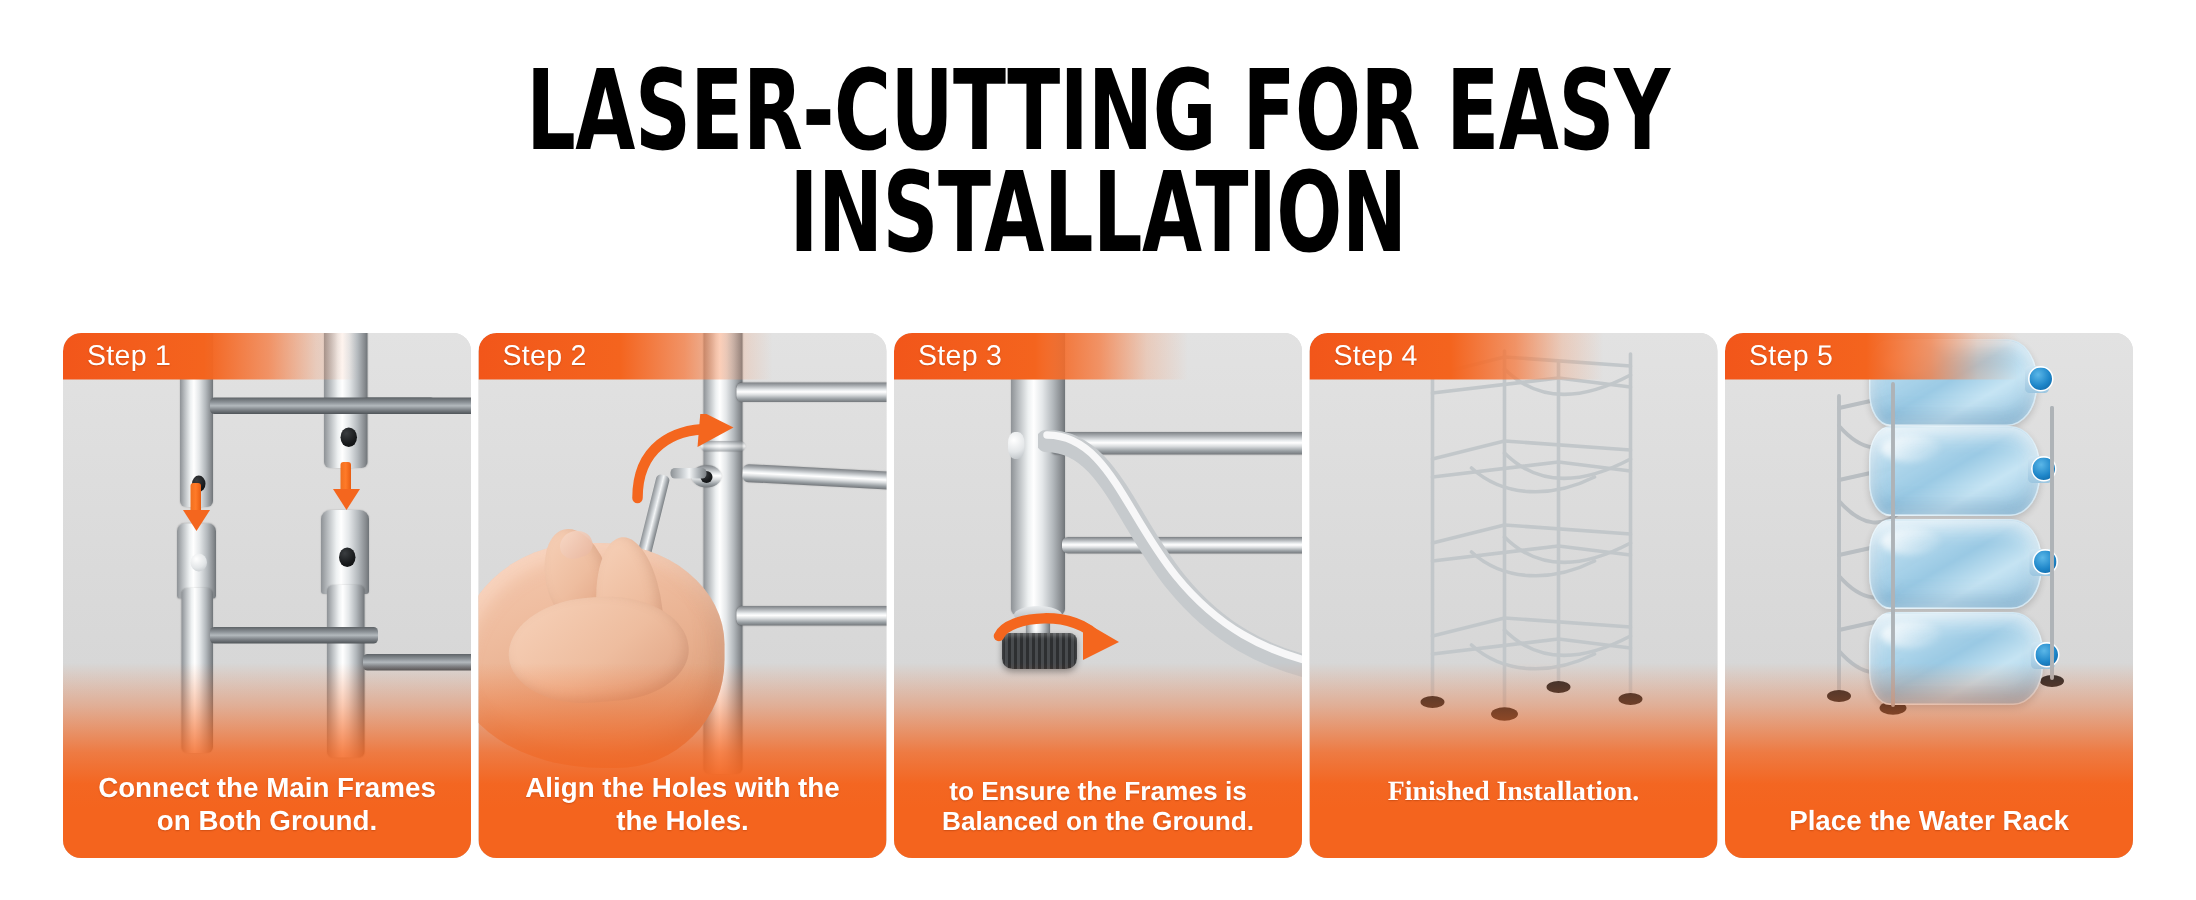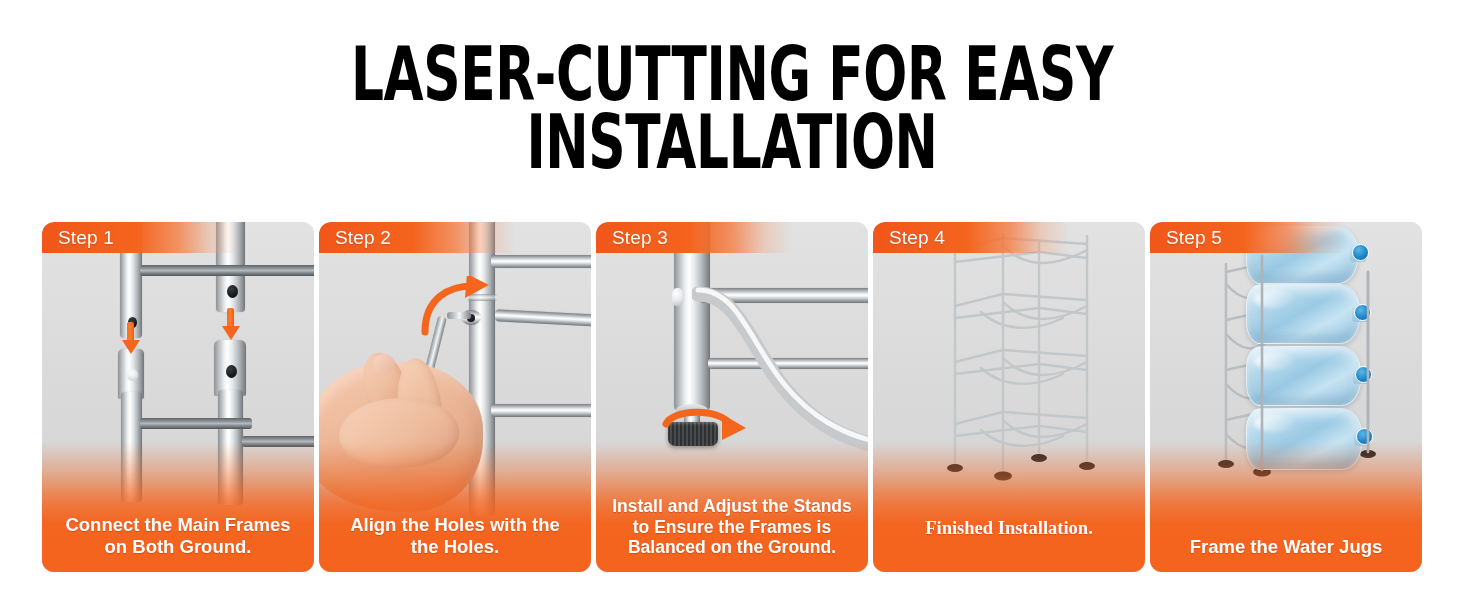--- a/index.html
+++ b/index.html
@@ -329,21 +329,20 @@
         <svg style="position:absolute; left:60px; top:182px; width:95px; height:56px;" viewBox="0 0 95 56">
           <path d="M10 20 C16 6 62 2 76 22" fill="none" stroke="#f4661e" stroke-width="7" stroke-linecap="round"></path>
           <polygon points="66,10 90,24 66,36" fill="#f4661e"></polygon>
         </svg>
       </div>
       <div class="wash"></div>
       <div class="badge">
         <span class="badge-label">Step 3</span>
       </div>
       <div class="caption" style="font-size:17.5px;">
-        <div>Install and Adjust the Stands</div>
         <div>to Ensure the Frames is</div>
         <div>Balanced on the Ground.</div>
       </div>
     </div>
 
     <div class="card">
       <div class="scene s4">
         <svg style="position:absolute; left:68px; top:6px; width:160px; height:256px;" viewBox="0 0 160 256">
           <g stroke="#c2c7ca" stroke-width="2.4" fill="none" stroke-linecap="round">
 
@@ -450,18 +449,18 @@
             <line x1="50" y1="6" x2="50" y2="220"></line>
             <line x1="156" y1="22" x2="156" y2="202"></line>
           </g>
         </svg>
       </div>
       <div class="wash"></div>
       <div class="badge">
         <span class="badge-label">Step 5</span>
       </div>
       <div class="caption">
-        <div>Frame the Water Jugs</div>
+        <div>Place the Water Rack</div>
       </div>
     </div>
 
   </div>
 </div>
 
 </body></html>

